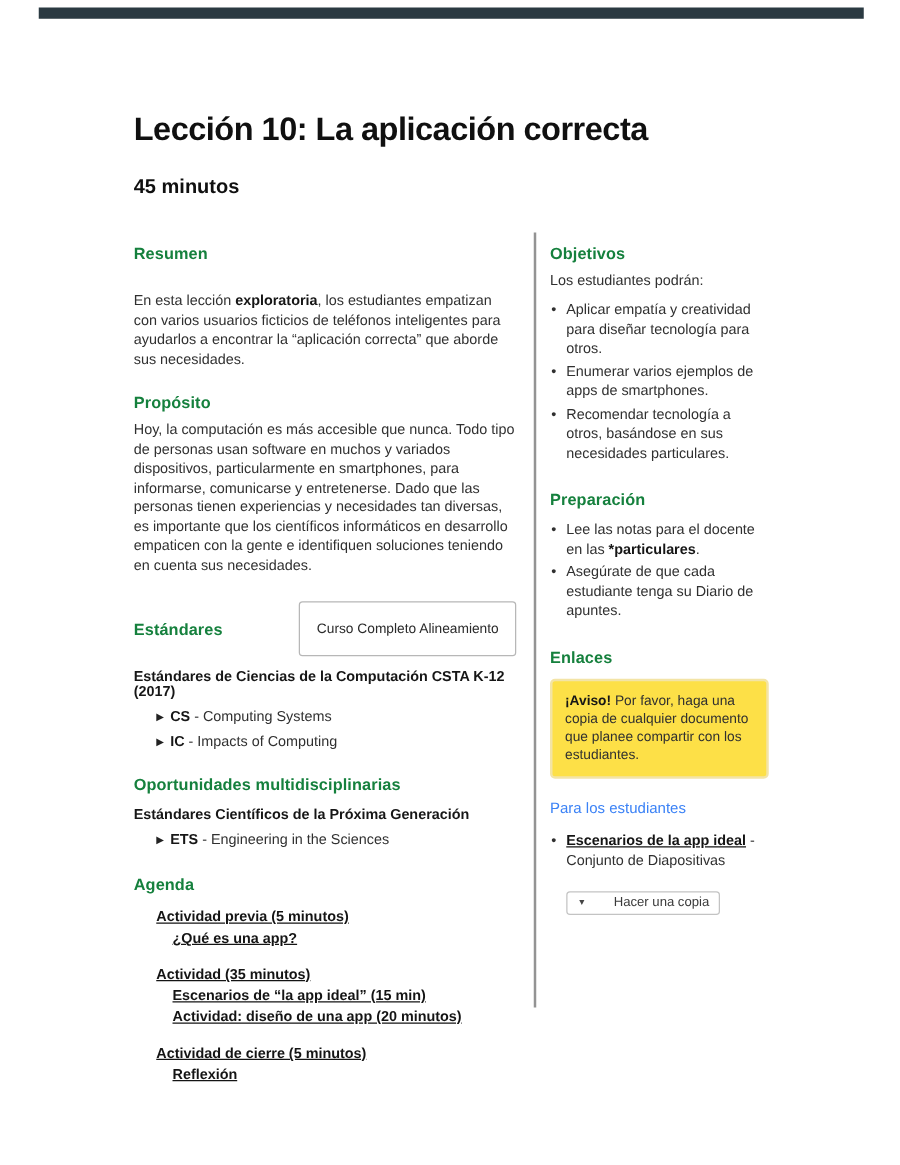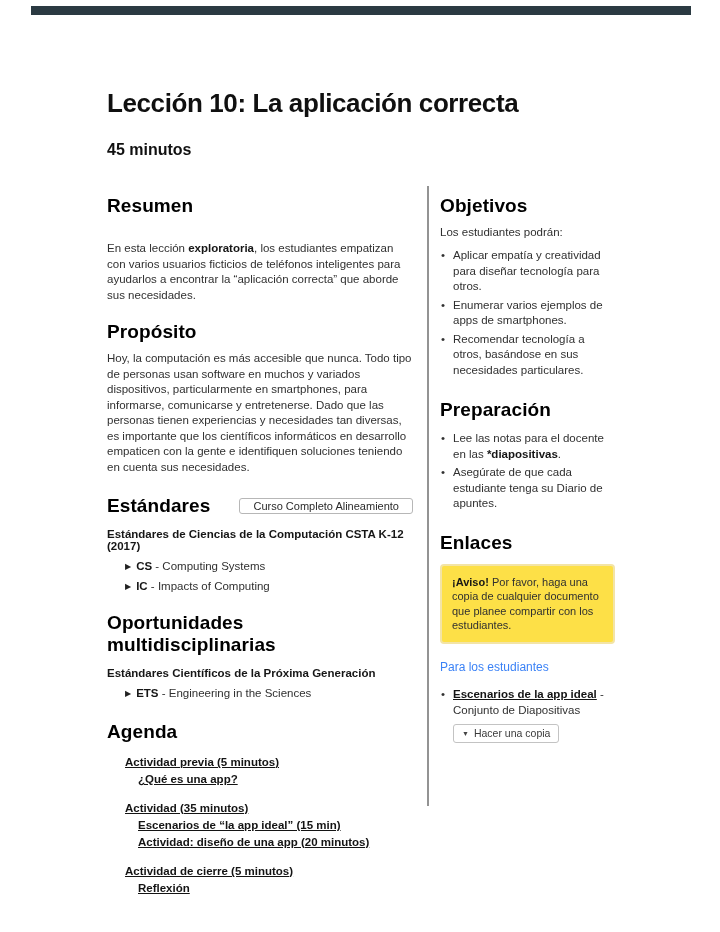--- a/index.html
+++ b/index.html
@@ -10,32 +10,32 @@
   .top-rule { position: absolute; left: 31px; top: 6px; width: 660px; height: 9px; background: #2b3a42; }
 
   .title { position: absolute; left: 107px; top: 88px; font-size: 26px; font-weight: bold; color: #101010; letter-spacing: -0.4px; }
   .duration { position: absolute; left: 107px; top: 141px; font-size: 16px; font-weight: bold; color: #101010; }
 
   .divider { position: absolute; left: 427px; top: 186px; width: 2px; height: 620px; background: #939393; }
 
   .left-col { position: absolute; left: 107px; top: 186px; width: 306px; }
   .right-col { position: absolute; left: 440px; top: 186px; width: 175px; }
 
-  h2 { font-size: 19px; font-weight: bold; color: #000000; letter-spacing: 0.1px; }
+  h2 { font-size: 13px; font-weight: bold; color: #15803d; letter-spacing: 0.1px; }
   .body-text { font-size: 11.5px; line-height: 15.5px; color: #303030; }
 
   
   .sec-resumen h2 { margin-top: 9px; }
   .sec-resumen p { margin-top: 24px; }
   .sec-proposito h2 { margin-top: 18px; }
   .sec-proposito p { margin-top: 8px; }
 
   .sec-estandares { margin-top: 20px; }
   .h-row { display: flex; justify-content: space-between; align-items: center; }
-  .align-btn { height: 16px; padding: 0 13px; background: #fff; border: 1px solid #b7b7b7; border-radius: 3px;
+  .align-btn { height: 44px; padding: 0 13px; background: #fff; border: 1px solid #b7b7b7; border-radius: 3px;
                font-family: "Liberation Sans", sans-serif; font-size: 11px; color: #2a2a2a; cursor: pointer; }
   .fw { margin-top: 11px; font-size: 11.5px; font-weight: bold; color: #161616; }
   .std-item { margin-top: 8px; padding-left: 18px; font-size: 11.5px; color: #303030; }
   .tri { font-size: 8px; color: #222; margin-right: 5px; vertical-align: 1px; }
   .code { font-weight: bold; color: #161616; }
 
   .sec-oportunidades h2 { margin-top: 20px; }
   .sec-agenda h2 { margin-top: 22px; }
   .agenda-list { margin-top: 11px; padding-left: 18px; }
   .agenda-group { margin-bottom: 12px; }
@@ -55,21 +55,21 @@
   .aviso { margin-top: 10px; border: 2px solid #f3e4a6; border-radius: 4px; background: #fde047;
            padding: 9px 10px; font-size: 11px; line-height: 14.5px; color: #303030; }
   .aviso b { color: #161616; }
 
   .sec-estudiantes { margin-top: 16px; }
   .subhead { font-size: 12px; color: #3b82f6; }
   ul.plain { list-style: none; margin-top: 12px; }
   ul.plain li { position: relative; padding-left: 13px; font-size: 11.5px; line-height: 16px; color: #303030; }
   ul.plain li::before { content: "•"; position: absolute; left: 1px; top: 0; }
   .doc-link { font-weight: bold; color: #141414; text-decoration: underline; cursor: pointer; }
-  .copy-btn { margin-top: 6px; display: inline-flex; align-items: center; gap: 5px; height: 19px; padding: 0 8px;
+  .copy-btn { margin-top: 16px; display: inline-flex; align-items: center; gap: 22px; height: 19px; padding: 0 8px;
               background: #fff; border: 1px solid #c3c3c3; border-radius: 3px;
               font-family: "Liberation Sans", sans-serif; font-size: 10.5px; color: #3a3a3a; cursor: pointer; }
   .caret { font-size: 7px; color: #444; }
   b.inline { font-weight: bold; color: #161616; }
 </style>
 </head>
 <body>
 
 <div class="page">
 
@@ -143,21 +143,21 @@
       <ul class="bullets">
         <li>Aplicar empatía y creatividad para diseñar tecnología para otros.</li>
         <li>Enumerar varios ejemplos de apps de smartphones.</li>
         <li>Recomendar tecnología a otros, basándose en sus necesidades particulares.</li>
       </ul>
     </section>
 
     <section class="sec-preparacion">
       <h2>Preparación</h2>
       <ul class="bullets">
-        <li><span>Lee las notas para el docente en las </span><b class="inline">*diapositivas</b><span>.</span></li>
+        <li><span>Lee las notas para el docente en las </span><b class="inline">*particulares</b><span>.</span></li>
         <li>Asegúrate de que cada estudiante tenga su Diario de apuntes.</li>
       </ul>
     </section>
 
     <section class="sec-enlaces">
       <h2>Enlaces</h2>
       <div class="aviso">
         <b>¡Aviso!</b><span> Por favor, haga una copia de cualquier documento que planee compartir con los estudiantes.</span>
       </div>
     </section>

